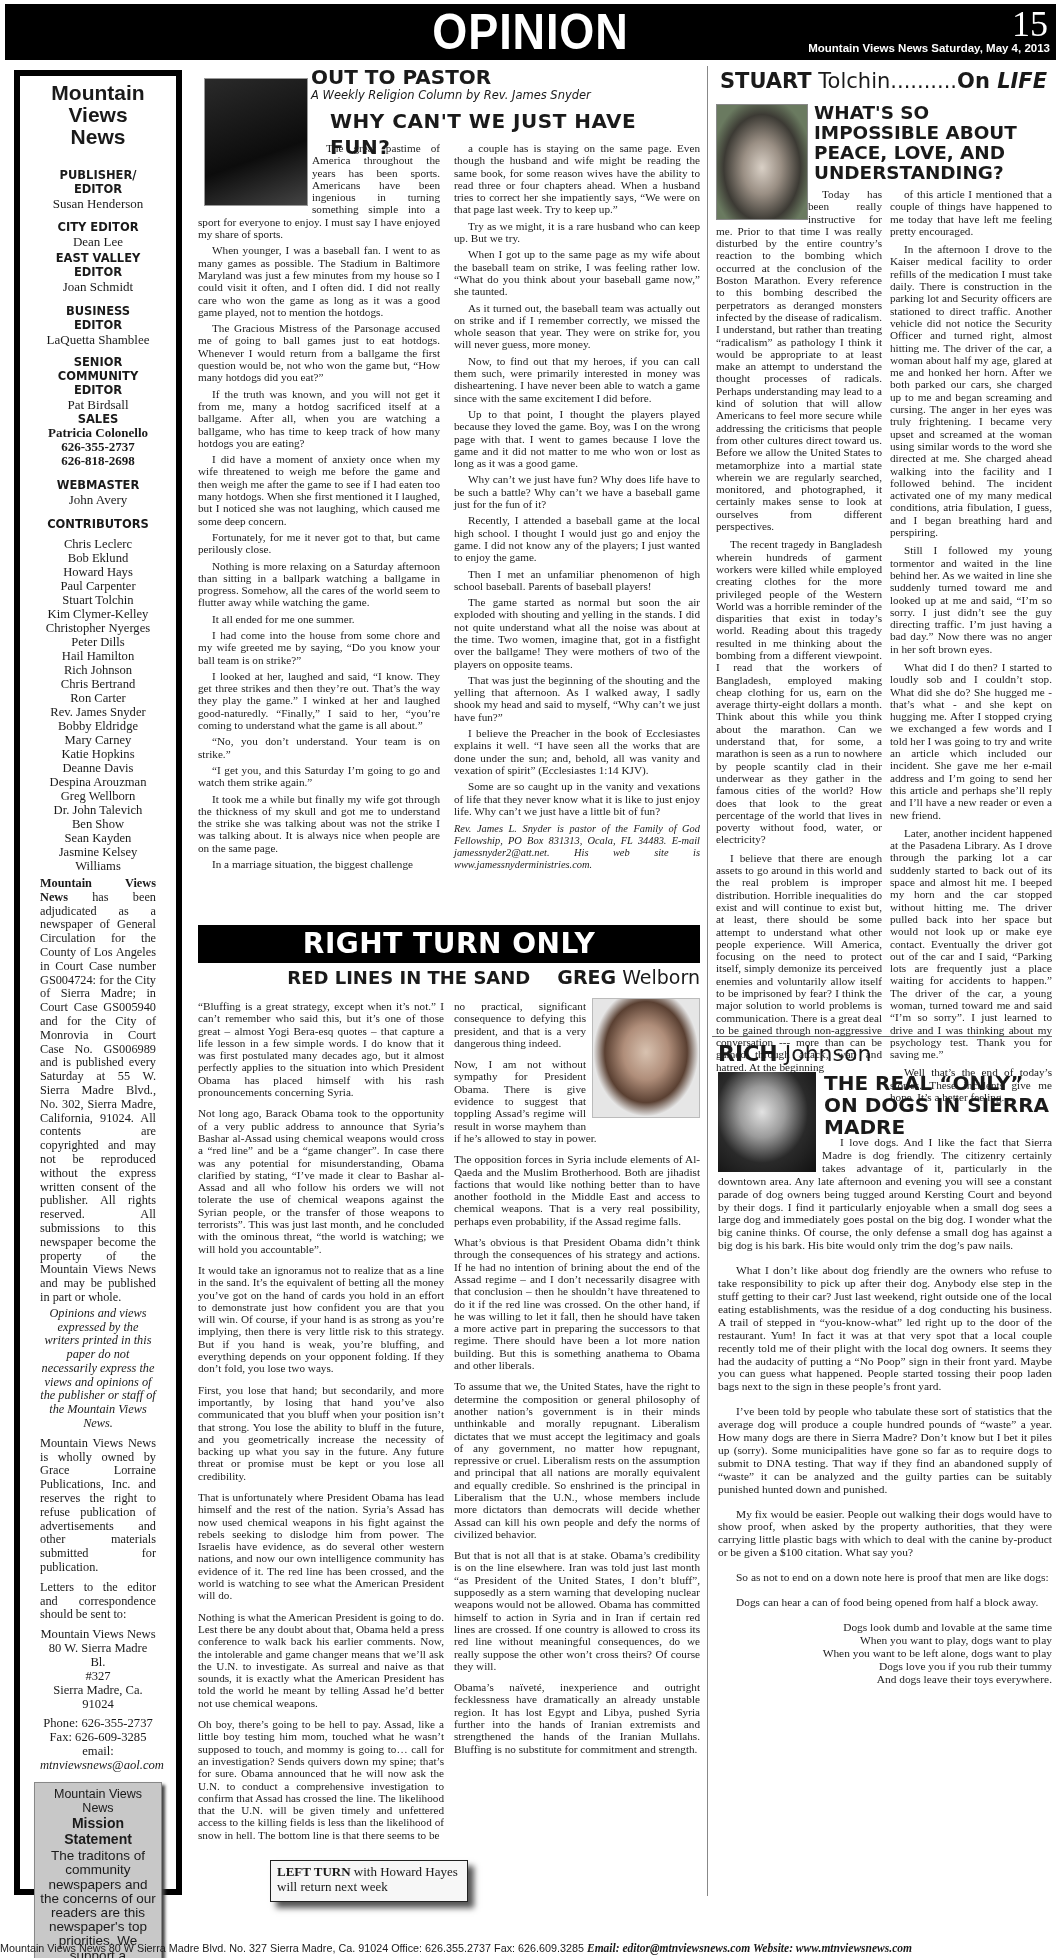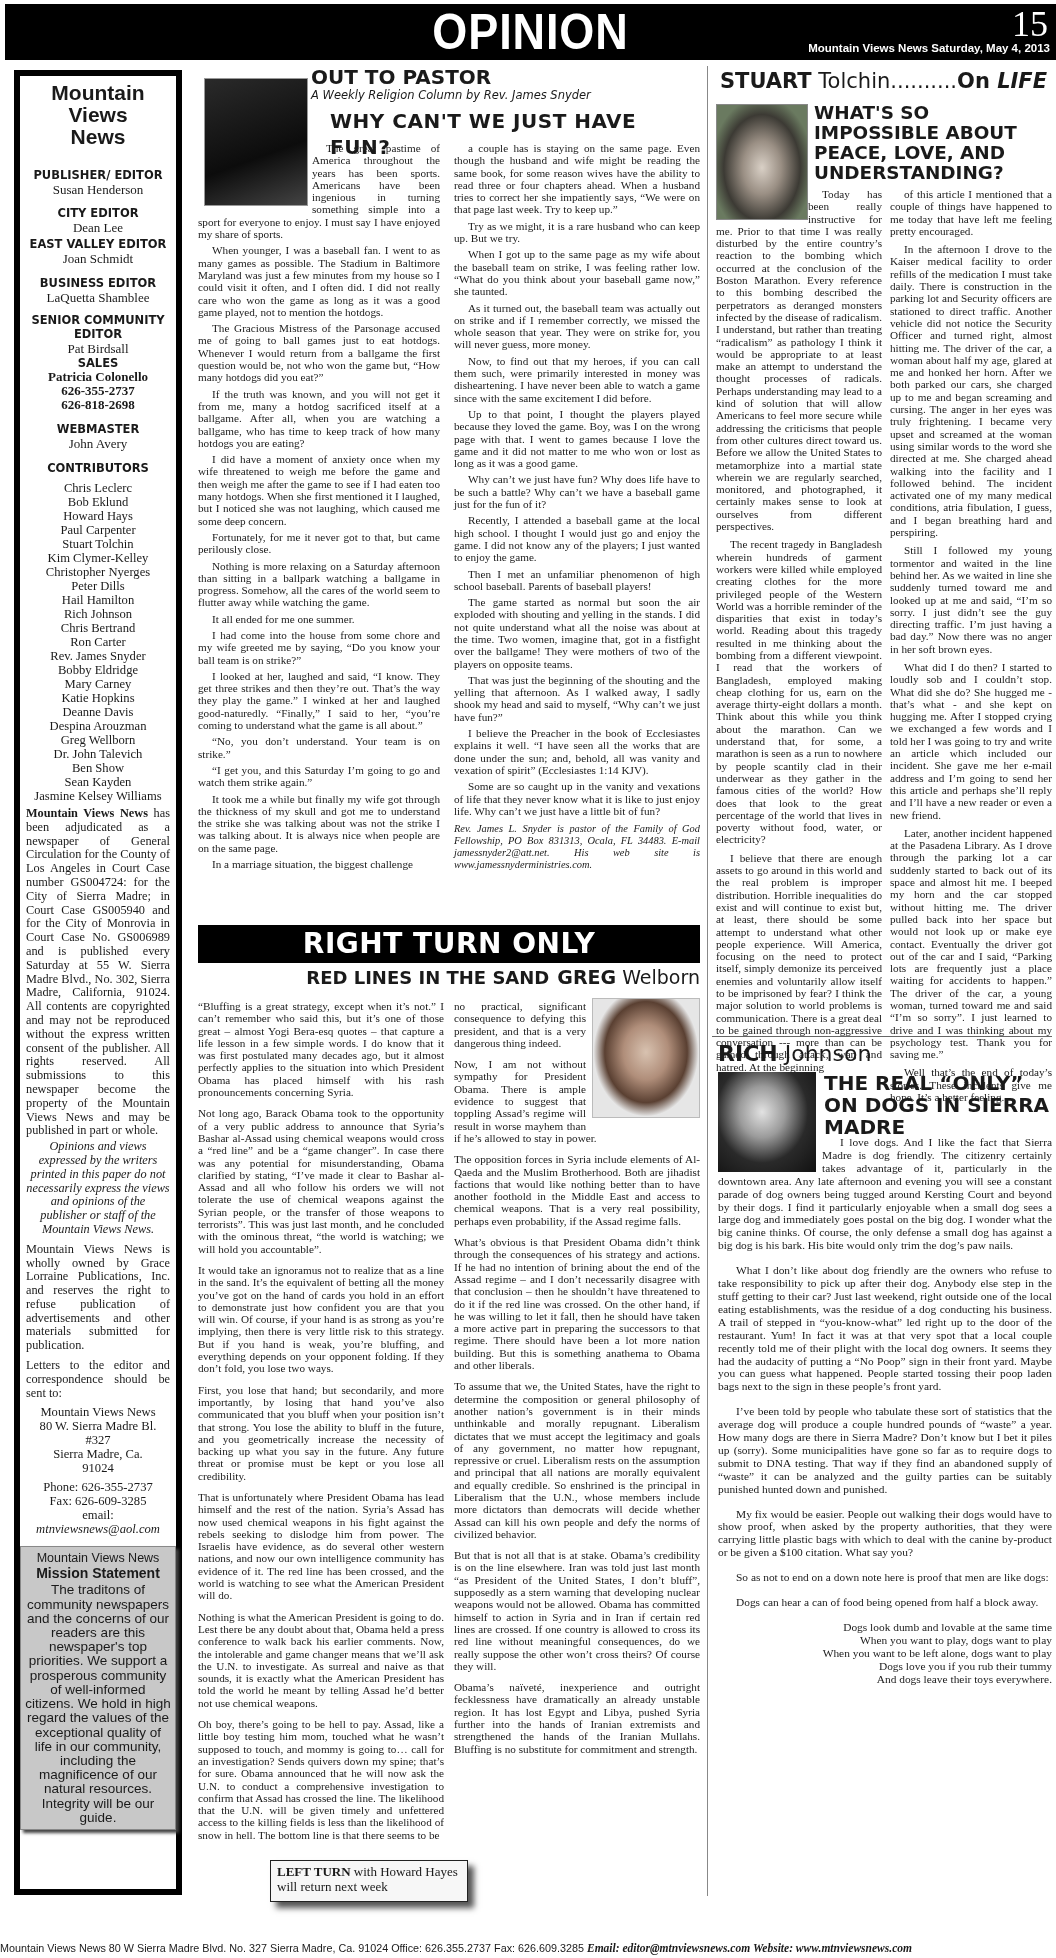--- a/index.html
+++ b/index.html
@@ -5,21 +5,21 @@
 *{box-sizing:border-box;margin:0;padding:0}
 html,body{width:1056px;height:1958px;background:#fff;overflow:hidden}
 body{position:relative;font-family:"Liberation Serif","DejaVu Serif",serif;color:#1a1a1a}
 .masthead{position:absolute;left:5px;top:4px;width:1051px;height:56px;background:#000;color:#fff}
 .masthead .title{position:absolute;left:0;right:0;top:0;text-align:center;font-family:"Liberation Sans",sans-serif;font-weight:bold;font-size:50px;line-height:56px;letter-spacing:1px;transform:scaleX(0.9)}
 .masthead .pagenum{position:absolute;right:8px;top:0;font-family:"Liberation Serif",serif;font-size:36px;line-height:40px}
 .masthead .dateline{position:absolute;right:6px;top:38px;font-family:"Liberation Sans",sans-serif;font-weight:bold;font-size:11.5px}
 
 
 .sidebar{position:absolute;left:14px;top:70px;width:168px;height:1825px;background:#000;padding:6px}
-.sidebar .inner{background:#fff;height:100%;padding:4px 6px;text-align:center;font-size:12.6px;line-height:14px}
+.sidebar .inner{background:#fff;height:100%;padding:4px 20px;text-align:center;font-size:12.6px;line-height:14px}
 .sb-name{font-family:"Liberation Sans",sans-serif;font-weight:bold;font-size:21px;line-height:22px;margin-top:2px}
 .sb-role{font-family:"DejaVu Sans",sans-serif;font-weight:bold;font-size:11.5px;line-height:14px;margin-top:20px}
 .sb-person{font-size:13px;line-height:15px}
 .sb-bold{font-weight:bold;font-size:13px;line-height:14px}
 .sb-contrib{font-size:12.6px;line-height:14px}
 .sb-just{text-align:justify;font-size:12.3px;line-height:13.8px;margin-top:4px}
 .sb-ital{font-style:italic;text-align:center;font-size:12.3px;line-height:13.8px;margin-top:2px}
 .sb-center{text-align:center;font-size:12.6px;line-height:14px;margin-top:5px}
 .mission{margin:10px -6px 0 -6px;background:#c8c8c8;border:1px solid #888;padding:4px 4px;font-family:"Liberation Sans",sans-serif;text-align:center;box-shadow:3px 3px 3px #444}
 .mission .mh{font-size:12.5px;line-height:14px}
@@ -39,21 +39,21 @@
 .pastor .sub{position:absolute;left:113px;top:22px;font-style:italic;font-family:"DejaVu Sans",sans-serif;font-size:11.5px}
 .pastor .head{position:absolute;left:132px;top:42px;font-size:20px;letter-spacing:0.5px;line-height:26px}
 .pastor .c1{position:absolute;left:0;top:76px;width:242px}
 .pastor .c2{position:absolute;left:256px;top:76px;width:246px}
 .pastor .c1 .wrapspace{float:left;width:114px;height:66px}
 .bio{font-style:italic;font-size:10.4px;line-height:12px;text-align:justify;margin-top:6px}
 
 
 .rto-band{position:absolute;left:198px;top:925px;width:502px;height:38px;background:#000;color:#fff;font-family:"DejaVu Sans",sans-serif;font-weight:bold;font-size:28px;line-height:38px;text-align:center;letter-spacing:0.5px}
 .rto-head{position:absolute;left:198px;top:966px;width:502px;height:28px;text-align:right}
-.rto-head .t{font-size:18px;margin-right:4px}
+.rto-head .t{font-size:18px;margin-right:23px}
 .rto-head .a1{font-size:19px}
 .rto-head .a2{font-size:19px;font-weight:normal}
 .rto{position:absolute;left:198px;top:1000px;width:502px;height:880px}
 .rto .c1{position:absolute;left:0;top:0;width:246px}
 .rto .c2{position:absolute;left:256px;top:0;width:246px}
 .rto .photo{float:right;width:108px;height:120px;margin:-2px 0 4px 6px;background:radial-gradient(ellipse at 50% 45%,#d8c2b0 0,#b08e7a 30%,#5a4032 55%,#e6e6e6 70%);border:1px solid #bbb}
 .rto p{text-indent:0;margin-bottom:9px}
 .leftturn{position:absolute;left:270px;top:1860px;width:198px;height:42px;border:1px solid #222;background:#f7f7f7;padding:3px 6px;font-size:13px;line-height:15px;box-shadow:6px 6px 6px #555}
 
 
@@ -217,21 +217,21 @@
       <p>Not long ago, Barack Obama took to the opportunity of a very public address to announce that Syria’s Bashar al-Assad using chemical weapons would cross a “red line” and be a “game changer”.  In case there was any potential for misunderstanding, Obama clarified by stating, “I’ve made it clear to Bashar al-Assad and all who follow his orders we will not tolerate the use of chemical weapons against the Syrian people, or the transfer of those weapons to terrorists”.  This was just last month, and he concluded with the ominous threat, “the world is watching; we will hold you accountable”.</p>
       <p>It would take an ignoramus not to realize that as a line in the sand.  It’s the equivalent of betting all the money you’ve got on the hand of cards you hold in an effort to demonstrate just how confident you are that you will win.  Of course, if your hand is as strong as you’re implying, then there is very little risk to this strategy.  But if you hand is weak, you’re bluffing, and everything depends on your opponent folding.  If they don’t fold, you lose two ways.</p>
       <p>First, you lose that hand; but secondarily, and more importantly, by losing that hand you’ve also communicated that you bluff when your position isn’t that strong.  You lose the ability to bluff in the future, and you geometrically increase the necessity of backing up what you say in the future.  Any future threat or promise must be kept or you lose all credibility.</p>
       <p>That is unfortunately where President Obama has lead himself and the rest of the nation.  Syria’s Assad has now used chemical weapons in his fight against the rebels seeking to dislodge him from power.  The Israelis have evidence, as do several other western nations, and now our own intelligence community has evidence of it.  The red line has been crossed, and the world is watching to see what the American President will do.</p>
       <p>Nothing is what the American President is going to do.  Lest there be any doubt about that, Obama held a press conference to walk back his earlier comments.  Now, the intolerable and game changer means that we’ll ask the U.N. to investigate.  As surreal and naive as that sounds, it is exactly what the American President has told the world he meant by telling Assad he’d better not use chemical weapons.</p>
       <p>Oh boy, there’s going to be hell to pay.  Assad, like a little boy testing him mom, touched what he wasn’t supposed to touch, and mommy is going to… call for an investigation?  Sends quivers down my spine; that’s for sure.  Obama announced that he will now ask the U.N. to conduct a comprehensive investigation to confirm that Assad has crossed the line.  The likelihood that the U.N. will be given timely and unfettered access to the killing fields is less than the likelihood of snow in hell.  The bottom line is that there seems to be</p>
     </div>
   <div class="c2 body-text" id="rto-c2">
       <div class="photo"></div>
       <p>no practical, significant consequence to defying this president, and that is a very dangerous thing indeed.</p>
-      <p>Now, I am not without sympathy for President Obama.  There is ample evidence to suggest that toppling Assad’s regime will result in worse mayhem than if he’s allowed to stay in power.</p>
+      <p>Now, I am not without sympathy for President Obama.  There is give evidence to suggest that toppling Assad’s regime will result in worse mayhem than if he’s allowed to stay in power.</p>
       <p>The opposition forces in Syria include elements of Al-Qaeda and the Muslim Brotherhood.  Both are jihadist factions that would like nothing better than to have another foothold in the Middle East and access to chemical weapons.  That is a very real possibility, perhaps even probability, if the Assad regime falls.</p>
       <p>What’s obvious is that President Obama didn’t think through the consequences of his strategy and actions.  If he had no intention of brining about the end of the Assad regime – and I don’t necessarily disagree with that conclusion – then he shouldn’t have threatened to do it if the red line was crossed.  On the other hand, if he was willing to let it fall, then he should have taken a more active part in preparing the successors to that regime.  There should have been a lot more nation building.  But this is something anathema to Obama and other liberals.</p>
       <p>To assume that we, the United States, have the right to determine the composition or general philosophy of another nation’s government is in their minds unthinkable and morally repugnant.  Liberalism dictates that we must accept the legitimacy and goals of any government, no matter how repugnant, repressive or cruel.  Liberalism rests on the assumption and principal that all nations are morally equivalent and equally credible.  So enshrined is the principal in Liberalism that the U.N., whose members include more dictators than democrats will decide whether Assad can kill his own people and defy the norms of civilized behavior.</p>
       <p>But that is not all that is at stake.  Obama’s credibility is on the line elsewhere.  Iran was told just last month “as President of the United States, I don’t bluff”, supposedly as a stern warning that developing nuclear weapons would not be allowed.  Obama has committed himself to action in Syria and in Iran if certain red lines are crossed.  If one country is allowed to cross its red line without meaningful consequences, do we really suppose the other won’t cross theirs?  Of course they will.</p>
       <p>Obama’s naïveté, inexperience and outright fecklessness have dramatically an already unstable region.  It has lost Egypt and Libya, pushed Syria further into the hands of Iranian extremists and strengthened the hands of the Iranian Mullahs.  Bluffing is no substitute for commitment and strength.</p>
     </div>
 </article>
 <div class="leftturn"><b>LEFT TURN</b><span> with Howard Hayes will return next week</span></div>
 
 <div class="vrule"></div>

